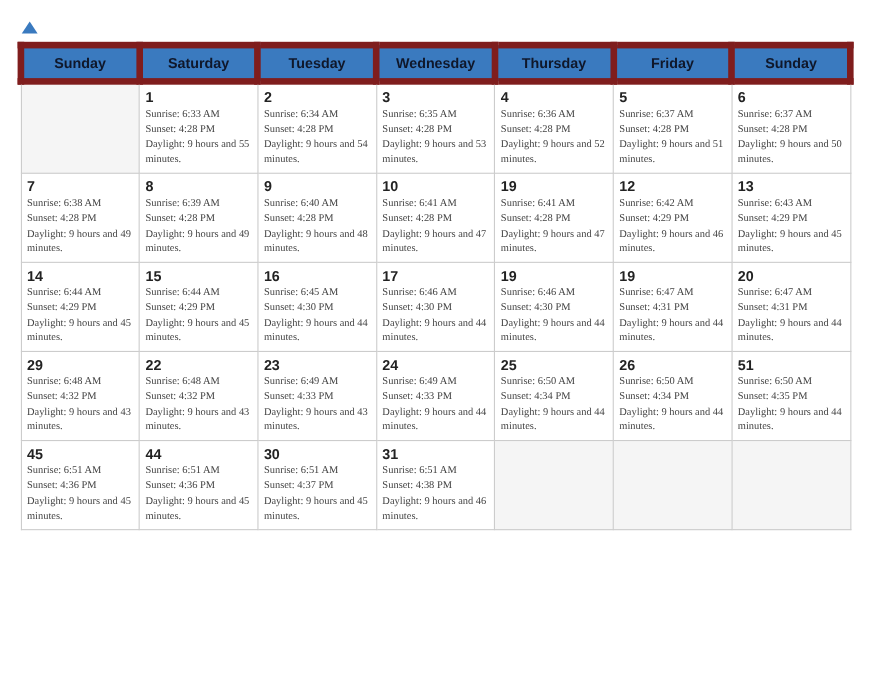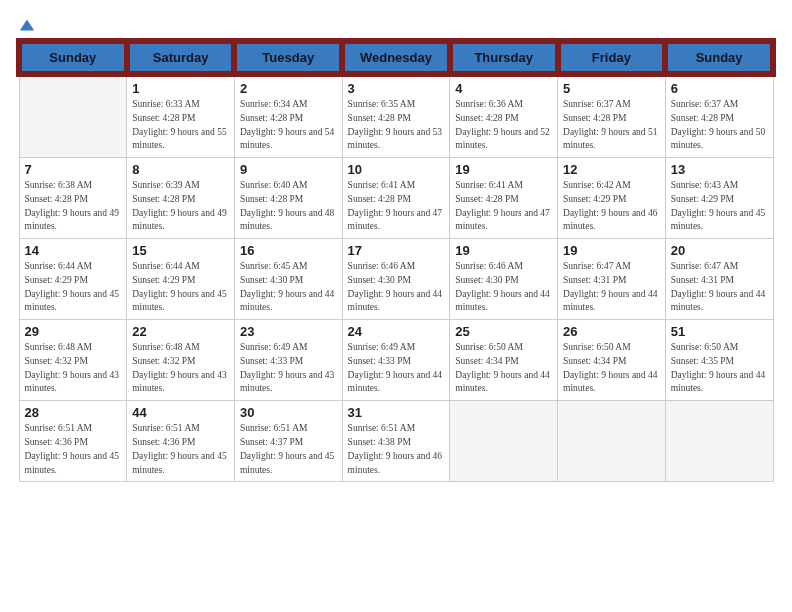--- a/index.html
+++ b/index.html
@@ -342,21 +342,21 @@
           <span class="day-number">51</span>
         <div class="day-info">
           Sunrise: 6:50 AM<br>
           Sunset: 4:35 PM<br>
           Daylight: 9 hours and 44 minutes.
         </div>
         </td>
       </tr>
       <tr>
         <td>
-          <span class="day-number">28</span>
+          <span class="day-number">45</span>
         <div class="day-info">
           Sunrise: 6:51 AM<br>
           Sunset: 4:36 PM<br>
           Daylight: 9 hours and 45 minutes.
         </div>
         </td>
         <td>
           <span class="day-number">44</span>
         <div class="day-info">
           Sunrise: 6:51 AM<br>

